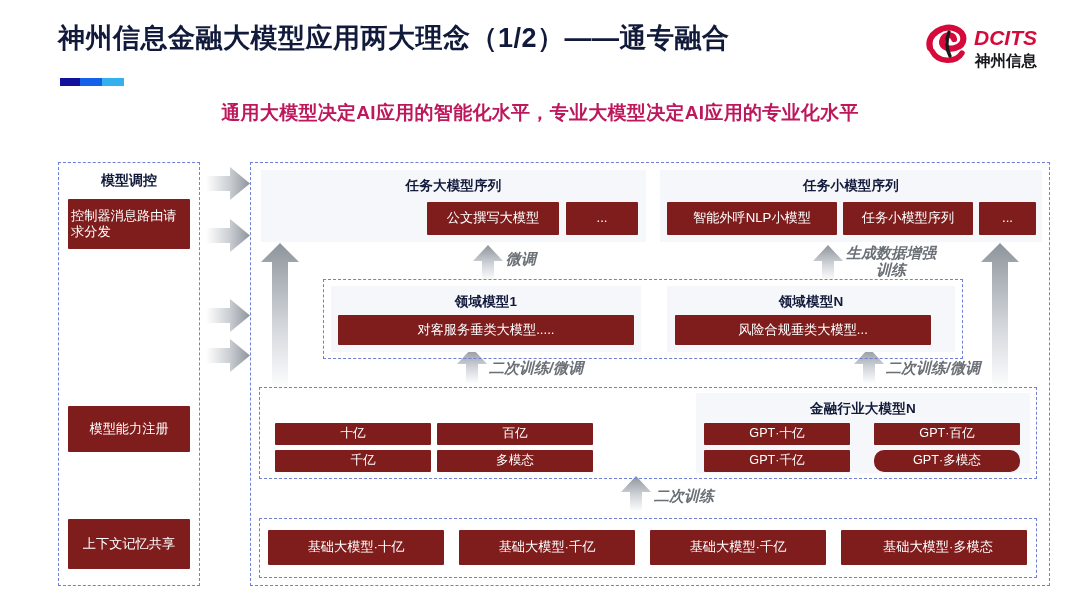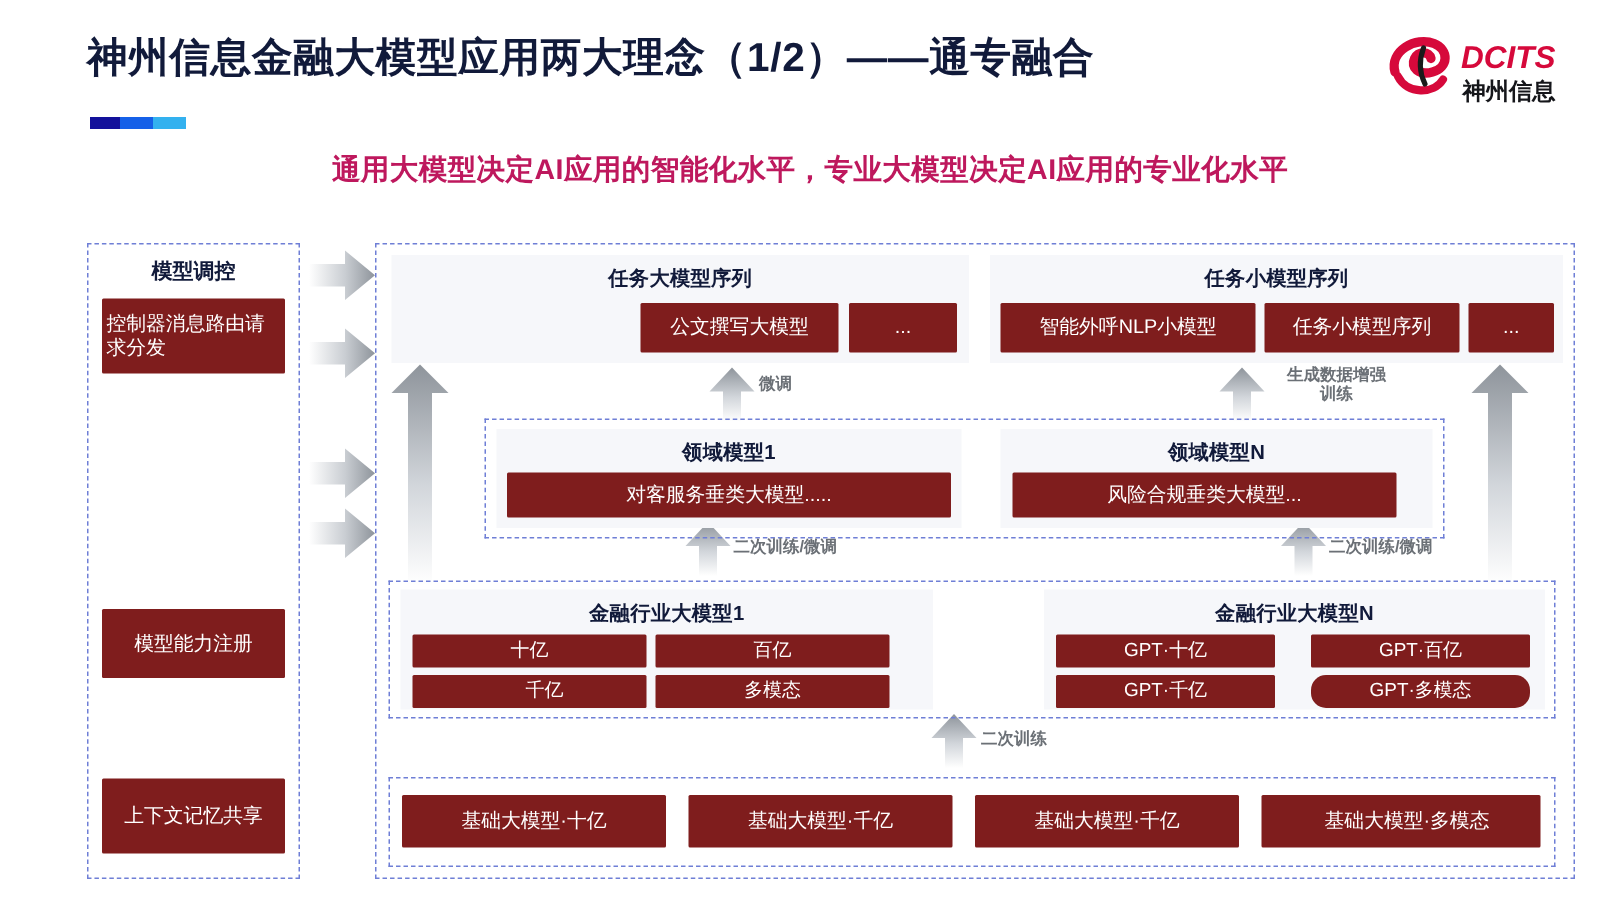--- a/index.html
+++ b/index.html
@@ -40,22 +40,22 @@
     padding-top: 7px; letter-spacing: .2px;
   }
   .bluebox {
     position: absolute; background: #7f1d1d; color: #fff;
     display: flex; align-items: center; justify-content: center;
     font-size: 13.2px; line-height: 1.22;
     border-radius: 1px; padding: 0 3px;
   }
   .bluebox.sm { font-size: 12.6px; }
   .arrow-label {
-    position: absolute; font-size: 11px; font-weight: bold;
-    color: #6b7076; line-height: 1.15; text-align: left; white-space: pre-line;
+    position: absolute; font-size: 15px; font-weight: bold;
+    color: #6b7076; line-height: 1.15; text-align: left; white-space: pre-line; font-style: italic;
   }
 
   
   #left-dash { left: 58px; top: 162px; width: 142px; height: 424px; }
   #left-title {
     position:absolute; left:58px; top:172px; width:142px;
     text-align:center; font-size:14px; font-weight:bold; color:#111a3a;
   }
 
   
@@ -178,23 +178,20 @@
   <div class="panel" style="left:667px; top:286px; width:288px; height:66px;">
     <div class="panel-title">领域模型N</div>
   </div>
   <div class="bluebox" style="left:675px; top:315px; width:256px; height:30px;">风险合规垂类大模型...</div>
 
   <div class="arrow-label" style="left:489px; top:359px;">二次训练/微调</div>
   <div class="arrow-label" style="left:886px; top:359px;">二次训练/微调</div>
 
   <div class="dashbox" style="left:259px; top:387px; width:778px; height:92px;"></div>
 
-  <div class="panel" style="left:267px; top:393px; width:355px; height:80px;">
-    <div class="panel-title">金融行业大模型1</div>
-  </div>
   <div class="bluebox sm" style="left:275px; top:423px; width:156px; height:22px;">十亿</div>
   <div class="bluebox sm" style="left:437px; top:423px; width:156px; height:22px;">百亿</div>
   <div class="bluebox sm" style="left:275px; top:450px; width:156px; height:22px;padding-left:23px;">千亿</div>
   <div class="bluebox sm" style="left:437px; top:450px; width:156px; height:22px;">多模态</div>
 
   <div class="panel" style="left:696px; top:393px; width:334px; height:80px;">
     <div class="panel-title">金融行业大模型N</div>
   </div>
   <div class="bluebox sm" style="left:704px; top:423px; width:146px; height:22px;">GPT·十亿</div>
   <div class="bluebox sm" style="left:874px; top:423px; width:146px; height:22px;">GPT·百亿</div>

